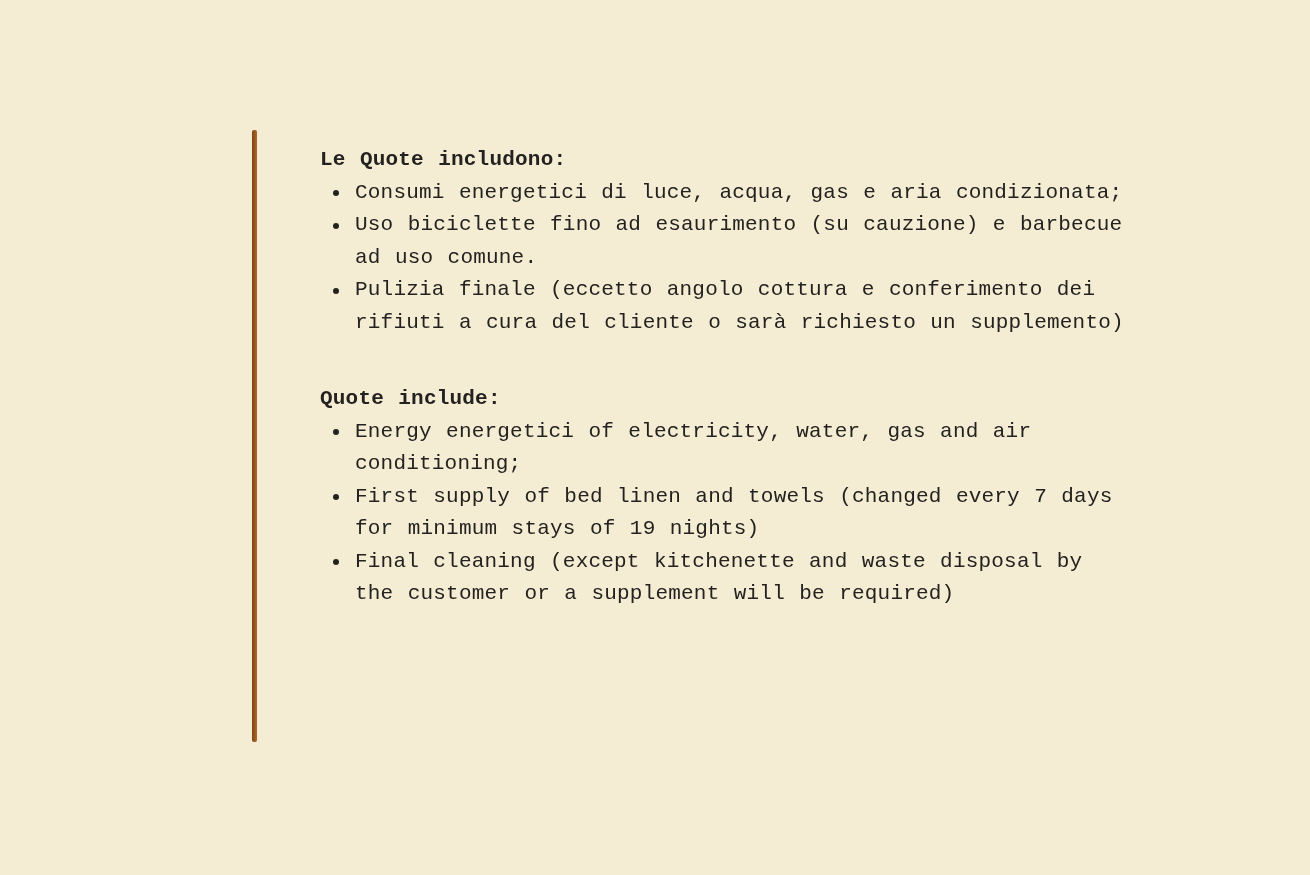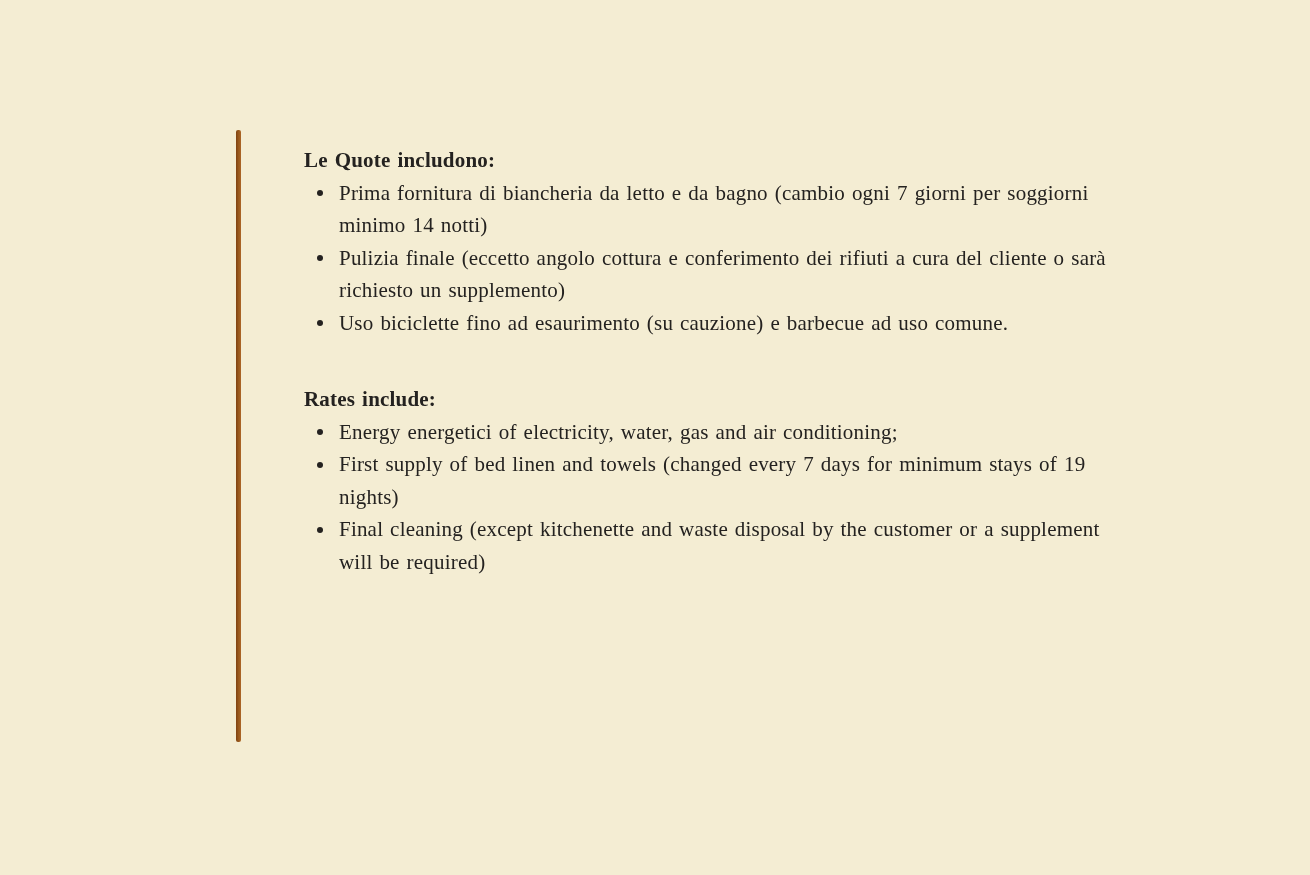--- a/index.html
+++ b/index.html
@@ -16,23 +16,24 @@
     width: 1310px;
     height: 875px;
     background: var(--bg);
     position: relative;
     overflow: hidden;
     font-family: "Liberation Serif", "DejaVu Serif", serif;
     color: var(--ink);
   }
   .content {
     position: absolute;
-    left: 236px;
+    left: 252px;
     top: 130px;
     width: 920px;
+    font-family: Liberation Mono, monospace;
   }
   .accent-bar {
     position: absolute;
     left: 0;
     top: 0;
     width: 5px;
     height: 612px;
     border-radius: 2px;
     background: linear-gradient(90deg, #7f4210 0%, #9a5a1d 55%, #ac6626 100%);
   }
@@ -81,28 +82,28 @@
 </head>
 <body>
 
 <div class="content">
   <div class="accent-bar"></div>
   <div class="text-col">
 
     <section class="section">
       <h2 class="section-heading">Le Quote includono:</h2>
       <ul class="bullet-list">
-        <li class="list-item">Prima fornitura di biancheria da letto e da bagno (cambio ogni 7 giorni per soggiorni minimo 14 notti)</li>
+        <li class="list-item">Consumi energetici di luce, acqua, gas e aria condizionata;</li>
+        <li class="list-item">Uso biciclette fino ad esaurimento (su cauzione) e barbecue ad uso comune.</li>
         <li class="list-item">Pulizia finale (eccetto angolo cottura e conferimento dei rifiuti a cura del cliente o sarà richiesto un supplemento)</li>
-        <li class="list-item">Uso biciclette fino ad esaurimento (su cauzione) e barbecue ad uso comune.</li>
       </ul>
     </section>
 
     <section class="section">
-      <h2 class="section-heading">Rates include:</h2>
+      <h2 class="section-heading">Quote include:</h2>
       <ul class="bullet-list">
         <li class="list-item">Energy energetici of electricity, water, gas and air conditioning;</li>
         <li class="list-item">First supply of bed linen and towels (changed every 7 days for minimum stays of 19 nights)</li>
         <li class="list-item">Final cleaning (except kitchenette and waste disposal by the customer or a supplement will be required)</li>
       </ul>
     </section>
 
   </div>
 </div>
 

